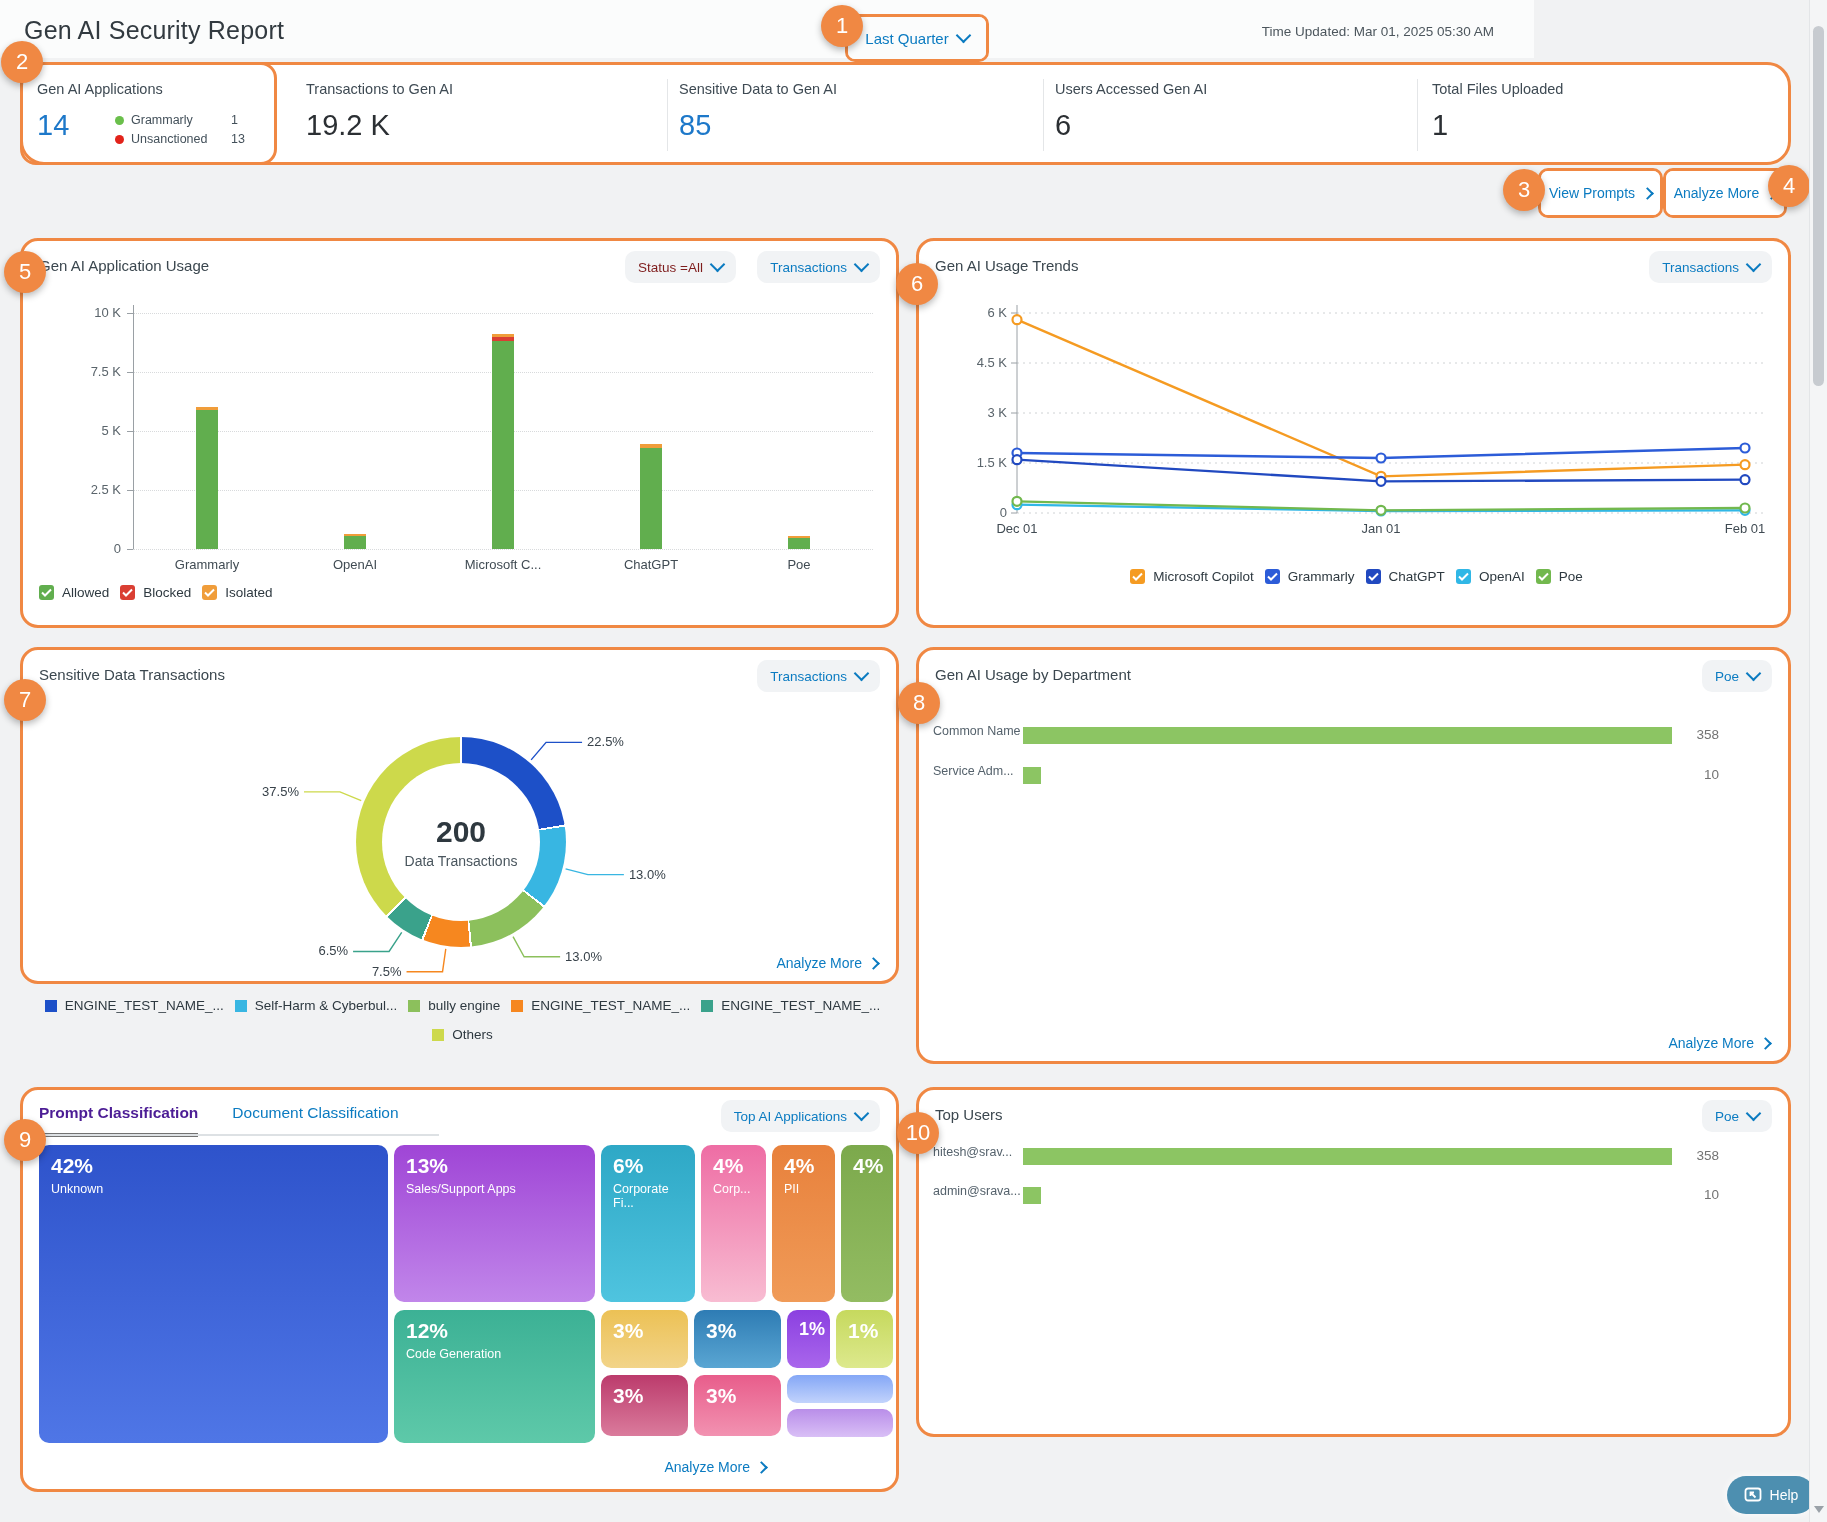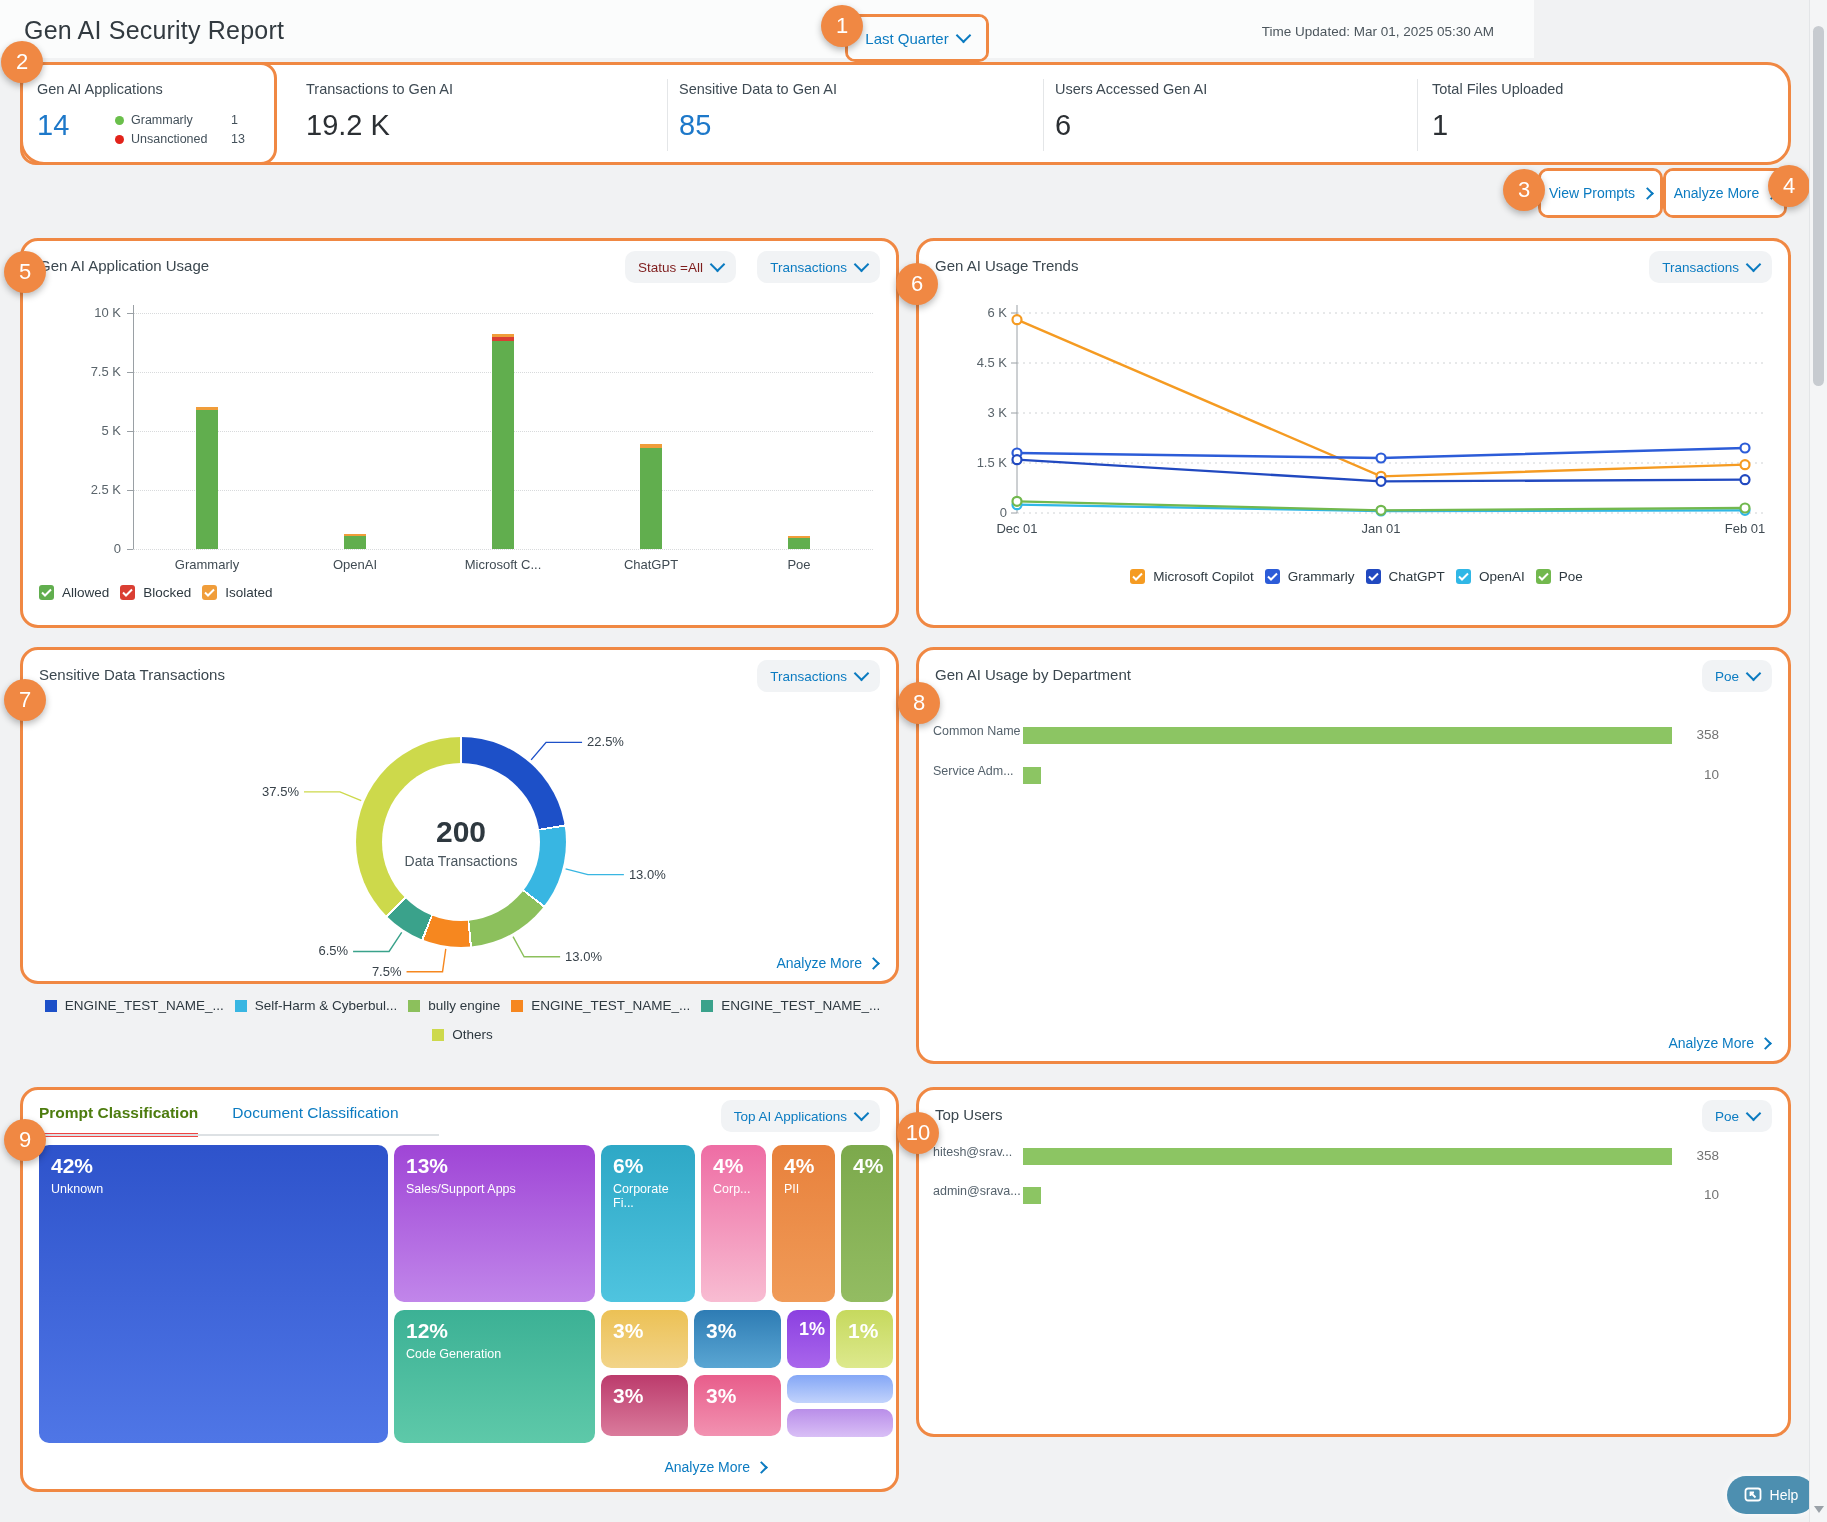--- a/index.html
+++ b/index.html
@@ -67,21 +67,21 @@
   
   .hrow-label{position:absolute;left:14px;width:88px;font-size:12.5px;color:#55626c;line-height:1.35;}
   .hrow-track{position:absolute;left:104px;height:17px;}
   .hrow-bar{height:17px;background:#8cc563;}
   .hrow-val{position:absolute;width:80px;text-align:right;font-size:13.5px;color:#737373;}
   
   .analyze-link{position:absolute;display:flex;align-items:center;gap:7px;color:#0b7bc1;font-size:14px;cursor:pointer;}
   
   .tabs{position:absolute;left:16px;top:14px;display:flex;gap:34px;}
   .tab{font-size:15.5px;padding-bottom:11px;cursor:pointer;}
-  .tab.active{color:#4d7c0f;font-weight:bold;border-bottom:4px solid #ef4444;}
+  .tab.active{color:#4c1d95;font-weight:bold;border-bottom:4px solid #737373;}
   .tab.inactive{color:#0b7bc1;}
   .tab-rule{position:absolute;left:16px;top:44px;width:400px;height:2px;background:#dde1e4;}
   
   .tm{position:absolute;left:16px;top:55px;width:854px;height:298px;}
   .tm-block{position:absolute;border-radius:10px;color:#fff;box-sizing:border-box;padding:9px 12px;overflow:hidden;}
   .tm-pct{font-size:21px;font-weight:bold;}
   .tm-lbl{font-size:12.5px;margin-top:4px;}
   
   .help-btn{position:absolute;left:1727px;top:1476px;width:88px;height:38px;border-radius:19px;
     background:#4d8fb0;color:#fff;display:flex;align-items:center;justify-content:center;gap:7px;

